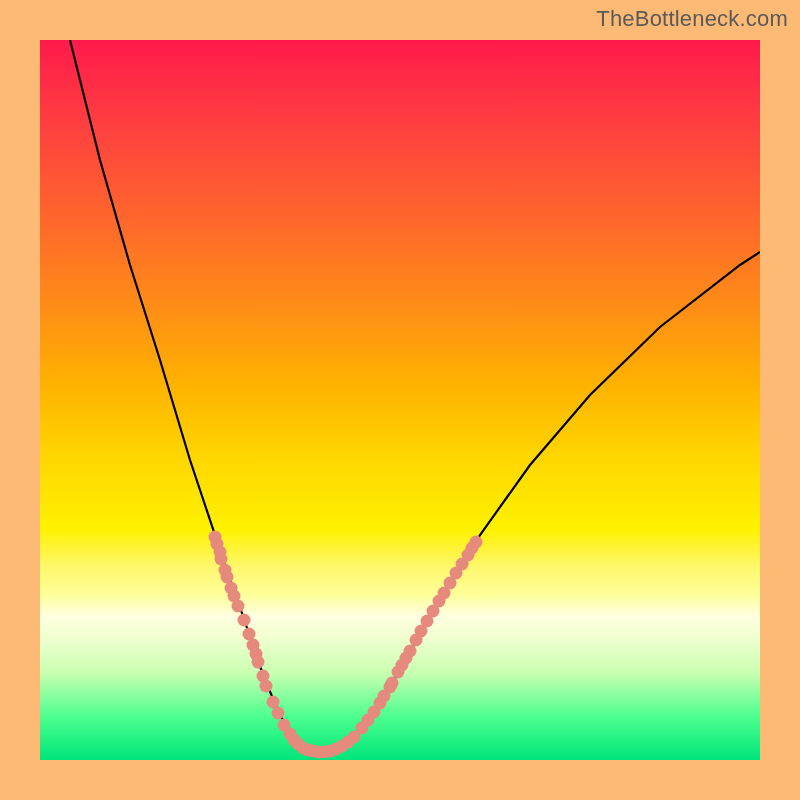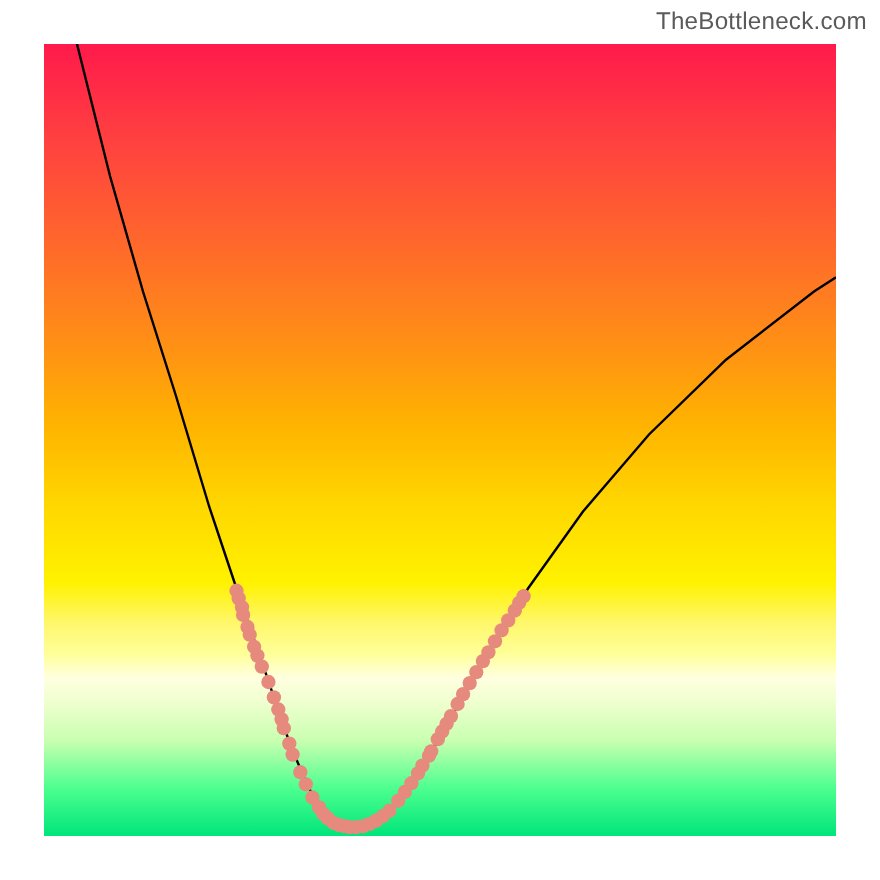--- a/index.html
+++ b/index.html
@@ -8,21 +8,21 @@
     width: 800px;
     height: 800px;
     overflow: hidden;
     background: #000;
     font-family: Arial, Helvetica, sans-serif;
   }
   .frame {
     position: relative;
     width: 800px;
     height: 800px;
-    background: #ffffff;
+    background: #fdba74;
   }
   .plot-area {
     position: absolute;
     left: 40px;
     top: 40px;
     width: 720px;
     height: 720px;
     background: linear-gradient(
       to bottom,
       #ff1a4b 0%,

